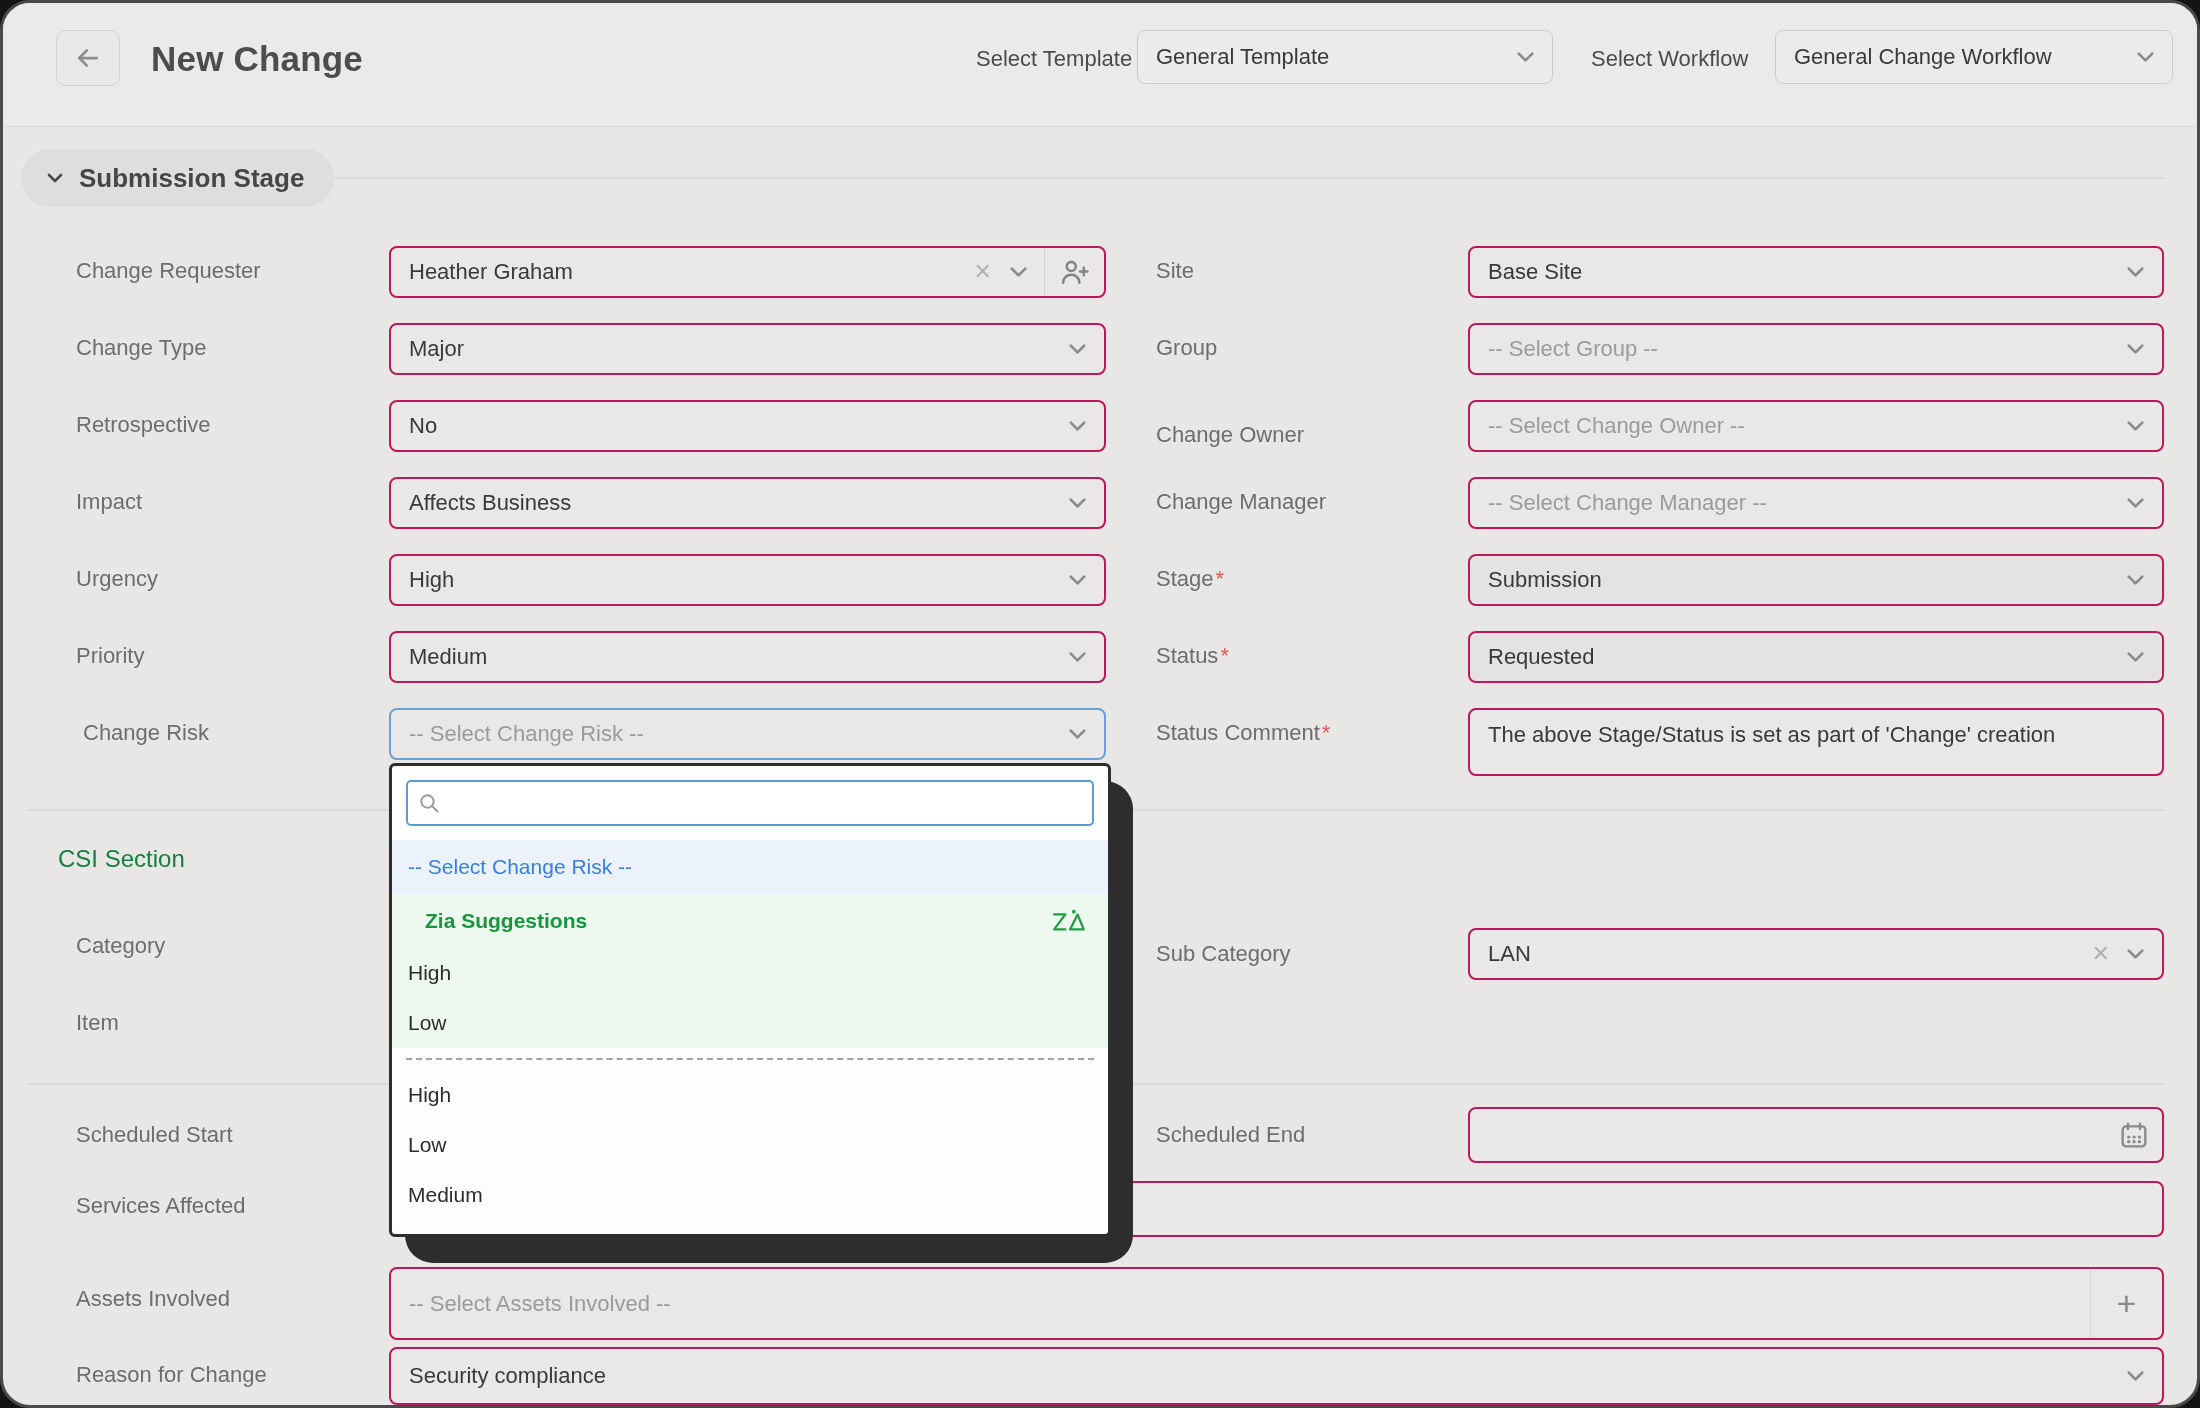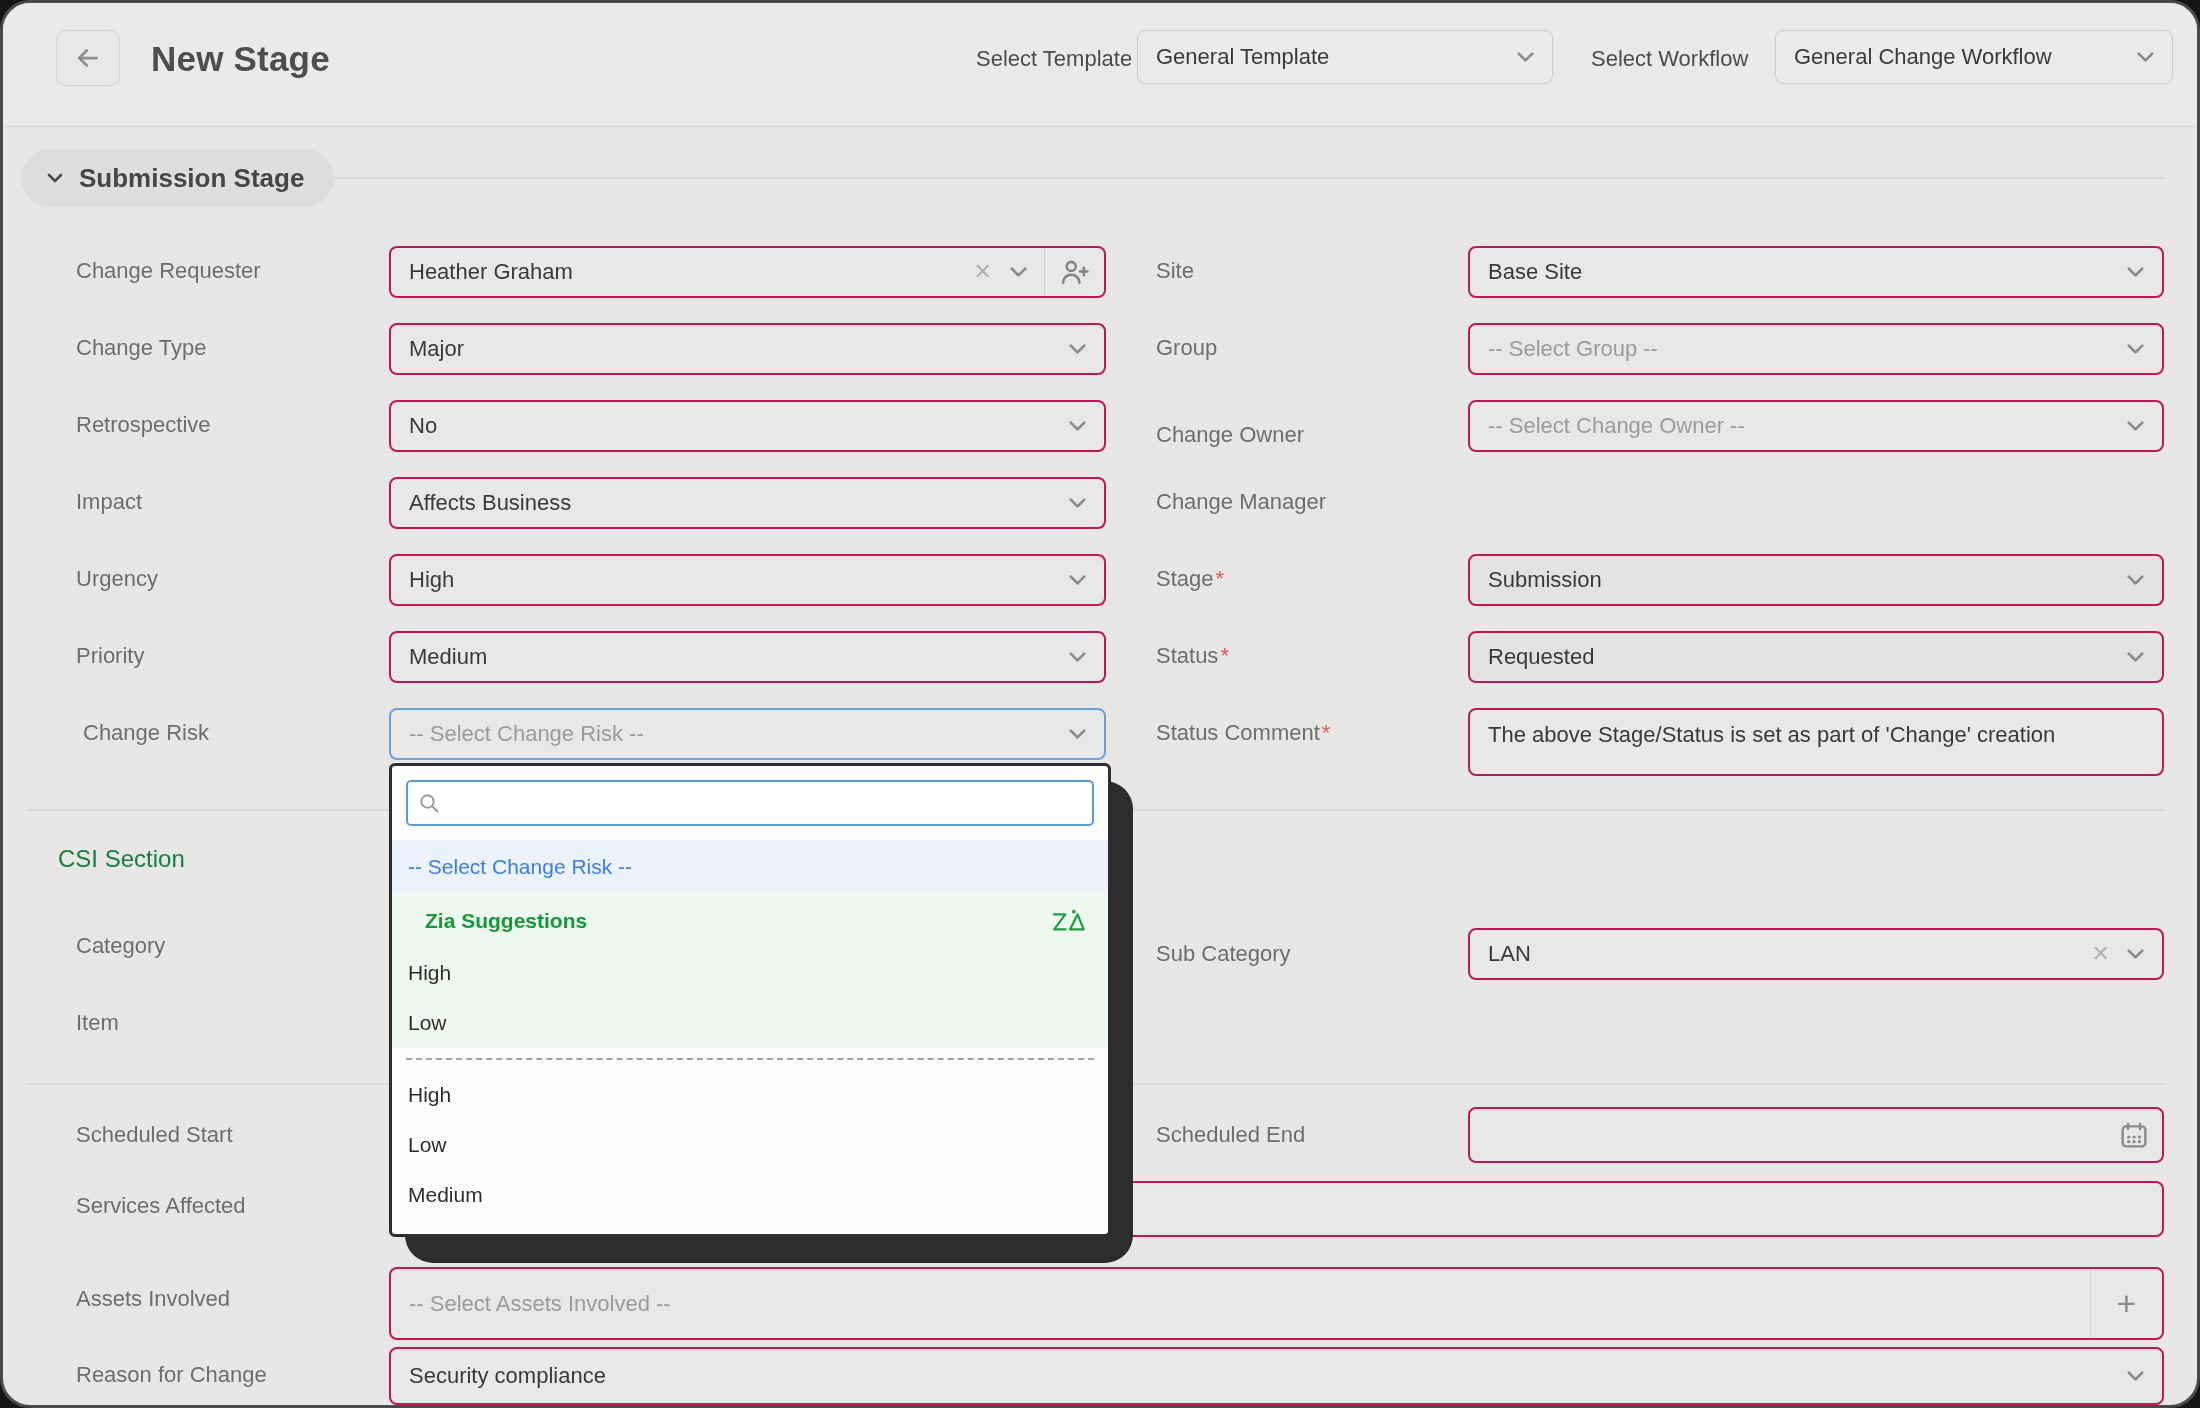--- a/index.html
+++ b/index.html
@@ -86,21 +86,21 @@
 <body>
 
 <div id="window">
 
   <div id="header">
     <div class="back-btn">
       <svg viewBox="0 0 24 24">
           <path d="M19 12H5M11 18l-6-6 6-6"></path>
         </svg>
     </div>
-    <div class="page-title">New Stage</div>
+    <div class="page-title">New Change</div>
     <div class="hdr-label" id="lbl-template">Select Template</div>
     <div class="hdr-dd" id="dd-template">
       <span>General Template</span>
       <svg class="chev" viewBox="0 0 24 24">
           <path d="M6 9l6 6 6-6"></path>
         </svg>
     </div>
     <div class="hdr-label" id="lbl-workflow">Select Workflow</div>
     <div class="hdr-dd" id="dd-workflow">
       <span>General Change Workflow</span>
@@ -198,20 +198,26 @@
       </svg>
   </div>
   <div class="fld col-r ph" style="top:320px;">
     <span>-- Select Group --</span>
     <svg class="chev" viewBox="0 0 24 24">
         <path d="M6 9l6 6 6-6"></path>
       </svg>
   </div>
   <div class="fld col-r ph" style="top:397px;">
     <span>-- Select Change Owner --</span>
+    <svg class="chev" viewBox="0 0 24 24">
+        <path d="M6 9l6 6 6-6"></path>
+      </svg>
+  </div>
+  <div class="fld col-r ph" style="top:474px;">
+    <span>-- Select Change Manager --</span>
     <svg class="chev" viewBox="0 0 24 24">
         <path d="M6 9l6 6 6-6"></path>
       </svg>
   </div>
   <div class="fld col-r dim" style="top:551px;">
     <span>Submission</span>
     <svg class="chev" viewBox="0 0 24 24">
         <path d="M6 9l6 6 6-6"></path>
       </svg>
   </div>

